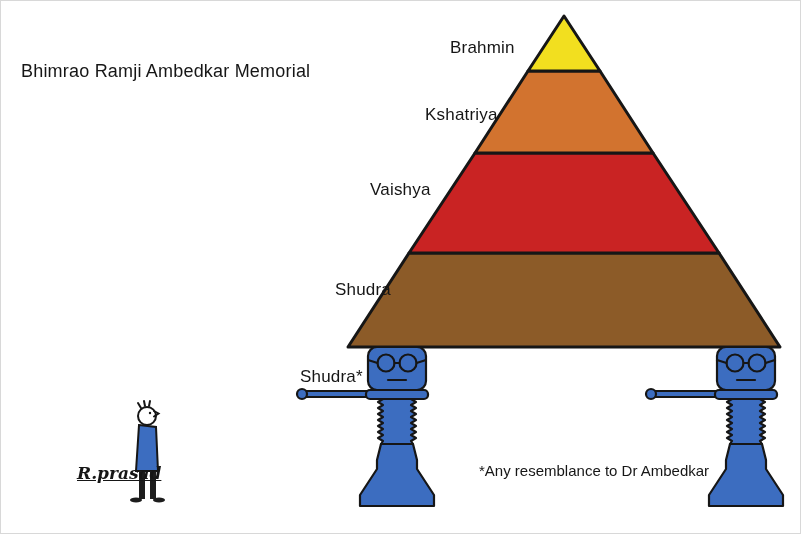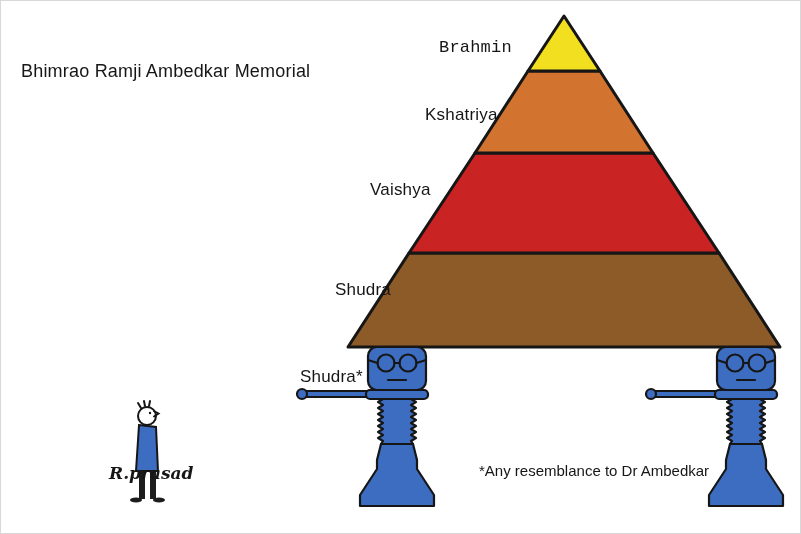--- a/index.html
+++ b/index.html
@@ -6,31 +6,31 @@
   .canvas {
     position:relative; width:801px; height:534px; margin:0 auto;
     background:#ffffff; border:1px solid #d8d8d8; box-sizing:border-box;
     overflow:hidden; font-family:"Liberation Sans","DejaVu Sans",sans-serif;
     color:#161616;
   }
   svg.drawing { position:absolute; left:0; top:0; }
   .txt { position:absolute; white-space:nowrap; }
   .title { left:20px; top:60px; font-size:18px; letter-spacing:0.2px;text-align:center; }
   .lbl { font-size:17px; letter-spacing:0.2px; }
-  .lbl-brahmin  { left:438px; top:37px;font-family:Liberation Mono, monospace; }
+  .lbl-brahmin  { left:449px; top:37px; }
   .lbl-kshatriya{ left:424px; top:104px; }
   .lbl-vaishya  { left:369px; top:179px; }
   .lbl-shudra   { left:334px; top:271px;margin-top:8px; }
   .lbl-dalit    { left:299px; top:366px; }
   .footnote { font-size:15px;margin-left:44px; }
   .fn1 { left:434px; top:461px; }
   .fn2 { left:441px; top:486px; }
   .signature {
-    left:108px; top:462px; font-size:17px; font-style:italic;
-    font-family:"DejaVu Serif","Liberation Serif",serif; font-weight:bold;
+    left:76px; top:462px; font-size:17px; font-style:italic;
+    font-family:"DejaVu Serif","Liberation Serif",serif; font-weight:bold;text-decoration:underline;
   }
 </style>
 </head>
 <body>
 
 <div class="canvas">
 
   <svg class="drawing" width="801" height="534" viewBox="0 0 801 534">
     <defs>
       <g id="jack-shape" stroke="#161616" stroke-width="2.2" stroke-linejoin="round" stroke-linecap="round">

